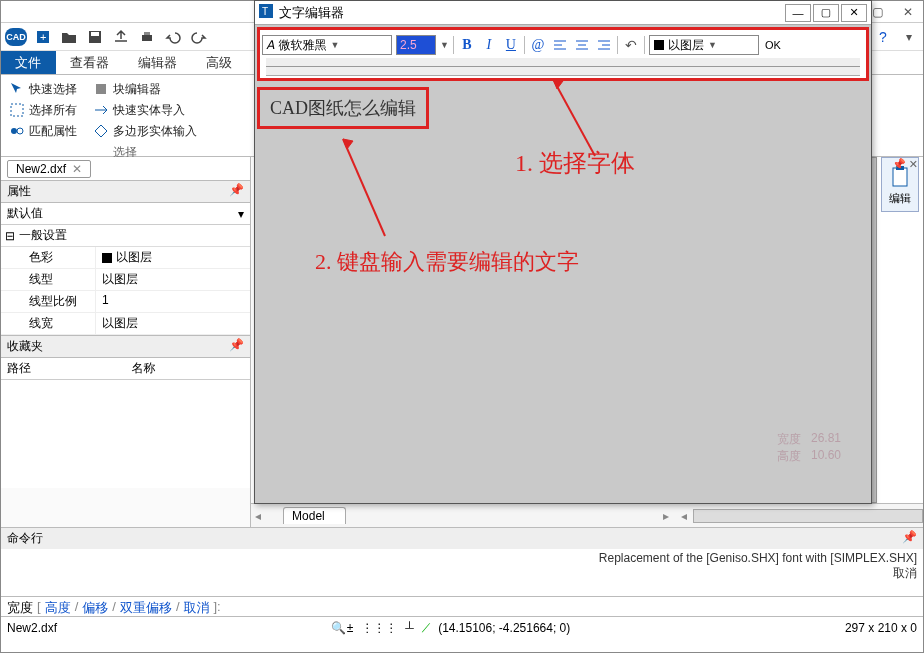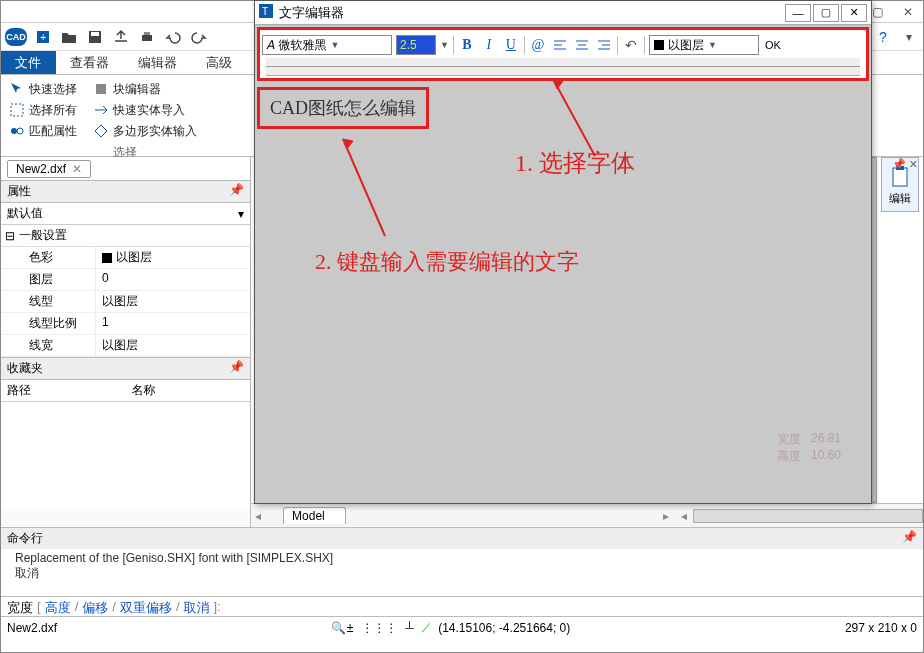--- a/index.html
+++ b/index.html
@@ -32,38 +32,38 @@
 .fav-body { background: #fff; height: 130px; }
 .fav-cols { display: flex; border-bottom: 1px solid #ccc; }
 .fav-cols .c { flex: 1; padding: 2px 6px; }
 .right-col { flex: 1; position: relative; background: #fff; }
 .right-edit { position: absolute; right: 4px; top: 0; width: 38px; background: #eaf2fb; border: 1px solid #9ac; padding: 5px 2px; text-align: center; font-size: 11px; }
 .right-edit .ricon2 { width: 24px; height: 24px; margin: 2px auto; display: block; }
 .canvas-area { position: absolute; left: 4px; right: 46px; top: 0; bottom: 24px; background: #c9c9c9; border: 1px solid #999; }
 .tab-model { height: 24px; position: absolute; bottom: 0; left: 0; right: 0; background: #f5f5f5; border-top: 1px solid #bbb; display: flex; align-items: center; }
 .tab-model-chip { margin-left: 18px; border: 1px solid #aaa; border-bottom: none; background: #fff; padding: 1px 20px 1px 8px; border-radius: 3px 3px 0 0; font-size: 12px; }
 .cmd-header { border-top: 1px solid #bbb; padding: 2px 6px; background: #eee; display: flex; justify-content: space-between; }
-.cmd-body { height: 48px; background: #fff; padding: 2px 14px; font-size: 12px; color: #333; border-bottom: 1px solid #bbb; }
+.cmd-body { height: 48px; background: #fff; padding: 2px 6px; font-size: 12px; color: #333; border-bottom: 1px solid #bbb; text-align: right; }
 .footer1 { height: 20px; background: #fff; border-bottom: 1px solid #bbb; padding: 2px 6px; font-size: 13px; display: flex; gap: 4px; }
 .footer1 .lnk { color: #15c; }
 .footer1 .sep { color: #888; }
 .statusbar { height: 22px; background: #fff; display: flex; align-items: center; padding: 0 6px; font-size: 12px; justify-content: space-between; }
 .statusbar .mid { display: flex; gap: 8px; align-items: center; }
 
 
 .dlg { position: absolute; left: 254px; top: 0; width: 618px; height: 504px; background: #c9c9c9; border: 1px solid #555; box-shadow: 2px 2px 6px rgba(0,0,0,0.3); }
 .dlg-title { height: 24px; background: #fff; border-bottom: 1px solid #aaa; display: flex; align-items: center; justify-content: space-between; padding: 0 4px; }
 .dlg-title-left { display: flex; align-items: center; gap: 6px; font-size: 13px; }
 .dlg-title-btns { display: flex; gap: 2px; }
 .dlg-title-btns .b { width: 26px; height: 18px; border: 1px solid #999; background: #fff; display: flex; align-items: center; justify-content: center; font-size: 11px; }
 .dlg-toolbar-wrap { border: 3px solid #d22; margin: 2px; background: #fff; padding: 2px; }
 .dlg-toolbar { display: flex; align-items: center; gap: 4px; height: 26px; }
 .sel { border: 1px solid #888; height: 20px; background: #fff; display: flex; align-items: center; padding: 0 4px; font-size: 12px; }
 .sel .dd { margin-left: 4px; color: #555; font-size: 9px; }
-.size-input { width: 40px; height: 20px; border: 1px solid #888; background: #1e4fd6; color: #bef264; padding: 0 3px; font-size: 12px; display: flex; align-items: center; }
+.size-input { width: 40px; height: 20px; border: 1px solid #888; background: #1e4fd6; color: #f9a8d4; padding: 0 3px; font-size: 12px; display: flex; align-items: center; }
 .fmt { width: 18px; height: 20px; border: 1px solid transparent; display: flex; align-items: center; justify-content: center; font-family: "Times New Roman", serif; font-size: 14px; }
 .bold { color: #15c; font-weight: bold; }
 .ital { color: #15c; font-style: italic; }
 .under { color: #15c; text-decoration: underline; }
 .vsep { width: 1px; height: 18px; background: #bbb; }
 .ok-btn { font-size: 11px; padding: 1px 2px; }
 .dlg-ruler { height: 18px; background: #eee; border-bottom: 1px solid #aaa; margin: 0 4px; position: relative; }
 .dlg-ruler::before { content: ""; position: absolute; left: 0; right: 0; top: 8px; border-top: 1px solid #999; }
 .text-box { position: absolute; left: 2px; top: 86px; padding: 6px 10px; border: 3px solid #d22; font-size: 18px; color: #333; background: transparent; font-family: Liberation Serif, serif; }
 .anno1 { position: absolute; left: 260px; top: 146px; color: #d22; font-size: 24px; font-family: SimSun, serif; }
@@ -199,24 +199,20 @@
         <span>▾</span>
       </div>
       <div class="prop-grid">
         <div class="prop-section">
             <span>⊟</span>
             <span>一般设置</span>
           </div>
         <div class="prop-row">
             <span class="k">色彩</span>
             <span class="v"><span class="sq"></span>以图层</span>
-          </div>
-        <div class="prop-row">
-            <span class="k">图层</span>
-            <span class="v">0</span>
           </div>
         <div class="prop-row">
             <span class="k">线型</span>
             <span class="v">以图层</span>
           </div>
         <div class="prop-row">
             <span class="k">线型比例</span>
             <span class="v">1</span>
           </div>
         <div class="prop-row">

